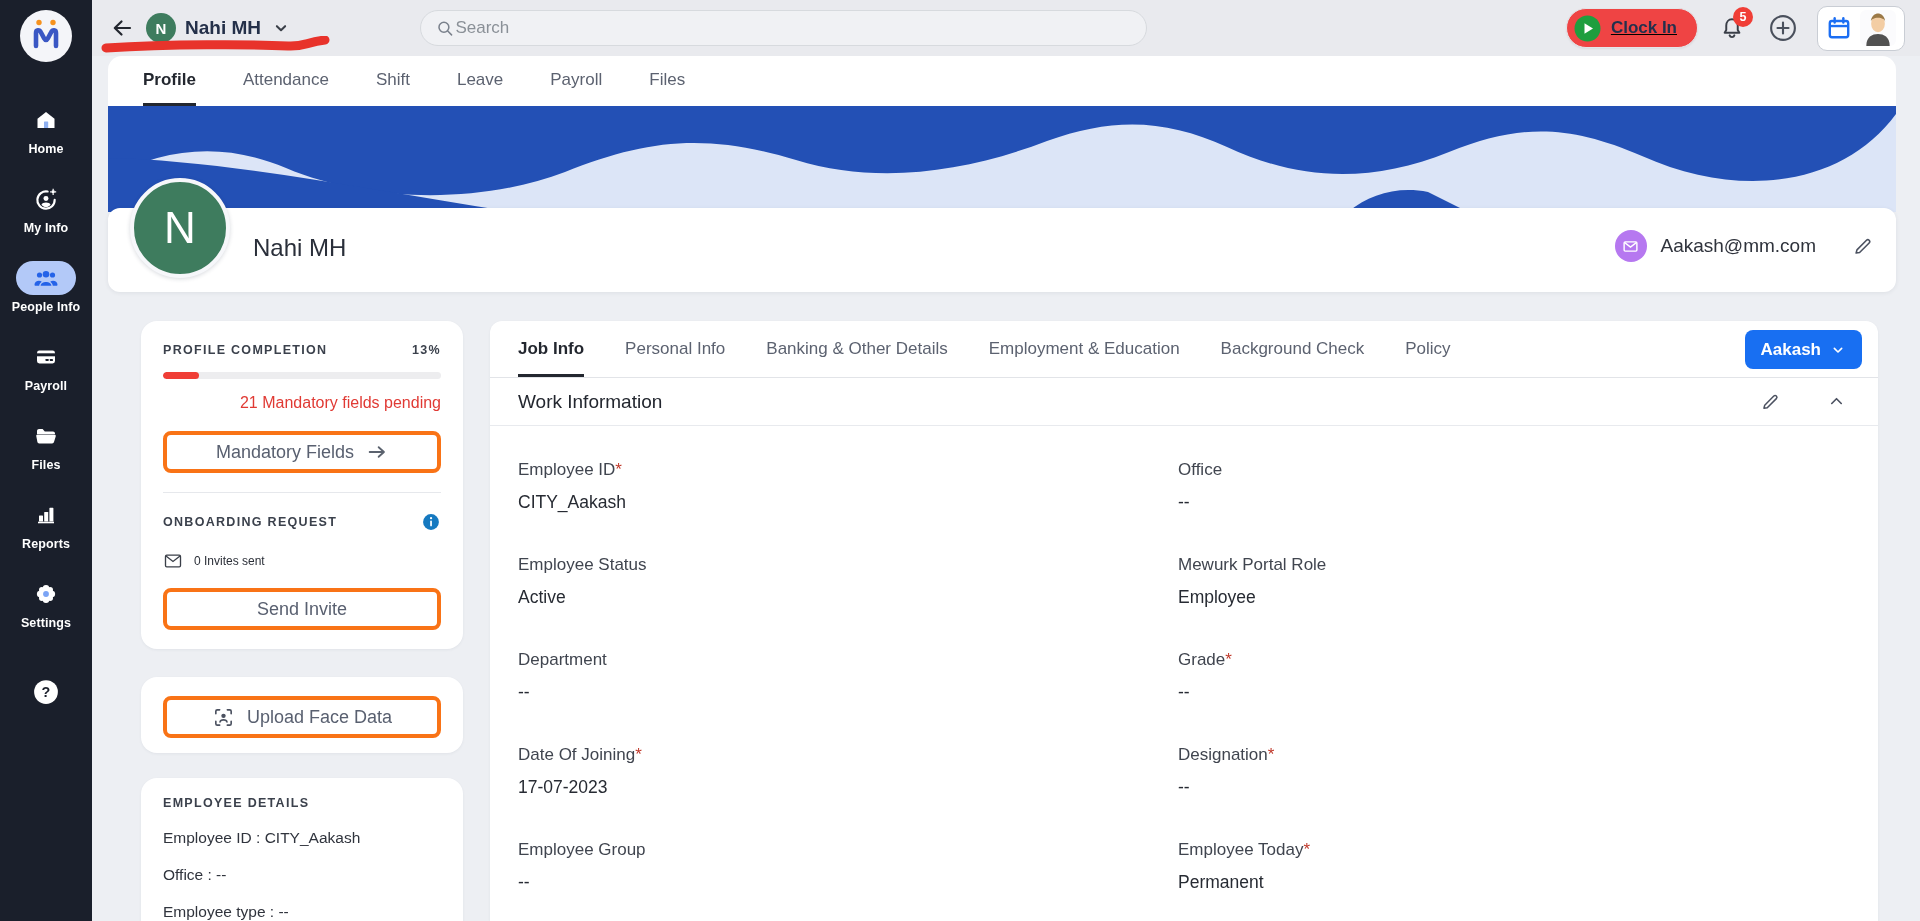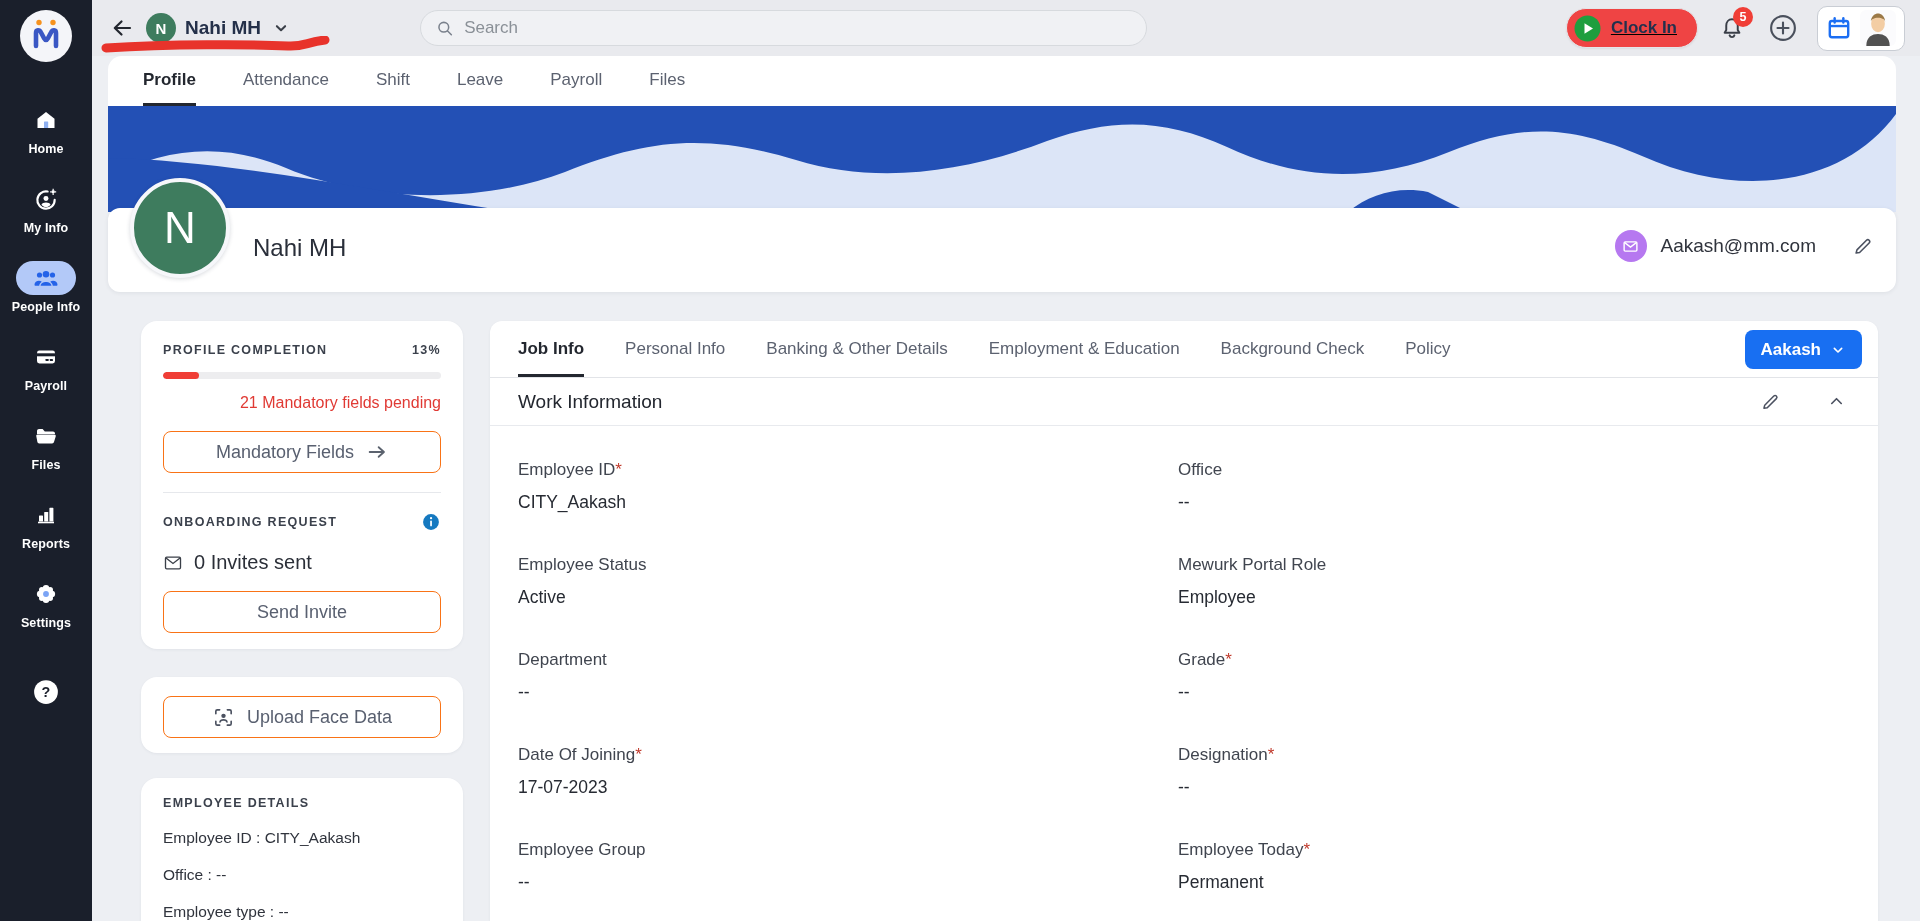--- a/index.html
+++ b/index.html
@@ -14,21 +14,21 @@
   .nav-item.active .icon-pill { background:#b3c9f8; }
   .help-item { margin-top:34px; cursor:pointer; }
 
   
   .topbar { position:absolute; left:92px; top:0; width:1828px; height:56px; background:#e9eaee; display:flex; align-items:center; z-index:30; }
   .back-btn { margin-left:14px; width:32px; height:32px; display:flex; align-items:center; justify-content:center; cursor:pointer; }
   .emp-chip { display:flex; align-items:center; gap:9px; margin-left:8px; cursor:pointer; position:relative; }
   .emp-chip-avatar { width:30px; height:30px; border-radius:50%; background:#3e7c5e; color:#fff; font-size:15px; font-weight:700; display:flex; align-items:center; justify-content:center; }
   .emp-chip-name { font-size:19px; font-weight:700; color:#243049; }
   .red-underline { position:absolute; left:8px; top:36px; pointer-events:none; }
-  .search-pill { position:absolute; left:328px; top:10px; width:727px; height:36px; background:#f0f1f4; border:1px solid #d7dade; border-radius:18px; display:flex; align-items:center; padding:0 14px; gap:9px; }
+  .search-pill { position:absolute; left:328px; top:10px; width:727px; height:36px; background:#f0f1f4; border:1px solid #d7dade; border-radius:18px; display:flex; align-items:center; padding:0 14px; }
   .search-pill input { border:none; outline:none; background:transparent; font-size:17px; color:#3c424d; width:100%; font-family:"Liberation Sans",sans-serif; }
   .search-pill input::placeholder { color:#8a9097; }
   .top-right { position:absolute; right:15px; top:0; height:56px; display:flex; align-items:center; gap:17px; }
   .clock-text { text-align:right; color:#3f4450; font-size:16px; line-height:20px; }
   .clockin-btn { height:40px; background:#ef4444; border:1px solid #e4e6ea; border-radius:20px; display:flex; align-items:center; gap:10px; padding:0 20px 0 7px; cursor:pointer; box-shadow:0 1px 2px rgba(0,0,0,.06);text-decoration:underline; }
   .clockin-label { font-size:17px; font-weight:700; color:#23304d; }
   .bell-wrap { position:relative; width:34px; height:34px; display:flex; align-items:center; justify-content:center; cursor:pointer; }
   .badge { position:absolute; top:-4px; right:-4px; min-width:20px; height:20px; border-radius:10px; background:#f03e36; color:#fff; font-size:12.5px; font-weight:700; display:flex; align-items:center; justify-content:center; padding:0 5px; }
   .plus-wrap { width:34px; height:34px; display:flex; align-items:center; justify-content:center; cursor:pointer; }
   .user-chip { width:88px; height:45px; background:#fff; border:1px solid #c9cdd4; border-radius:10px; display:flex; align-items:center; justify-content:space-evenly; cursor:pointer; }
@@ -54,23 +54,23 @@
   
   .lcard { position:absolute; left:141px; width:322px; background:#fff; border-radius:16px; box-shadow:0 1px 3px rgba(40,50,70,.06); z-index:5; }
   .lcard1 { top:321px; height:328px; padding:22px 22px 0; }
   .lcard2 { top:677px; height:76px; padding:19px 22px; }
   .lcard3 { top:778px; height:170px; padding:18px 22px; }
   .caps-row { display:flex; justify-content:space-between; align-items:center; }
   .caps { font-size:12.5px; font-weight:700; letter-spacing:1.3px; color:#3b414c; }
   .progress-track { margin-top:15px; height:7px; border-radius:4px; background:#ededef; overflow:hidden; }
   .progress-fill { height:100%; border-radius:4px; background:#f03e36; }
   .pending-text { margin-top:15px; font-size:16px; color:#e03a34;text-align:right; }
-  .ghost-btn { margin-top:19px; width:100%; height:42px; border:1px solid #f97316; border-radius:8px; background:#fff; display:flex; align-items:center; justify-content:center; gap:12px; font-size:18px; color:#596070; cursor:pointer; font-family:"Liberation Sans",sans-serif; }
+  .ghost-btn { margin-top:19px; width:100%; height:42px; border:4px solid #f97316; border-radius:8px; background:#fff; display:flex; align-items:center; justify-content:center; gap:12px; font-size:18px; color:#596070; cursor:pointer; font-family:"Liberation Sans",sans-serif; }
   .divider { margin:19px 0; border-top:1px solid #e6e8ec; }
-  .invites-row { margin-top:19px; display:flex; align-items:center; gap:11px; font-size:20px; color:#2b2f38; }
+  .invites-row { margin-top:19px; display:flex; align-items:center; gap:11px; font-size:12px; color:#2b2f38; }
   .send-btn { margin-top:17px; }
   .detail-line { margin-top:19px; font-size:15.5px; color:#30343d; }
   .detail-line:first-of-type { margin-top:21px; }
 
   
   .content-card { position:absolute; left:490px; top:321px; width:1388px; height:600px; background:#fff; border-radius:12px 12px 0 0; box-shadow:0 1px 3px rgba(40,50,70,.06); z-index:5; }
   .ctabs { height:57px; display:flex; align-items:flex-end; gap:41px; padding:0 0 0 28px; border-bottom:1px solid #e2e4e8; position:relative; }
   .ctab { font-size:17px; color:#5c6270; padding-bottom:15px; border-bottom:3px solid transparent; cursor:pointer; white-space:nowrap; }
   .ctab.active { color:#23272f; font-weight:600; border-bottom-color:#23272f; }
   .actions-btn { position:absolute; right:16px; top:9px; height:39px; padding:0 16px; background:#186ff2; border:none; border-radius:8px; color:#fff; font-size:17px; font-weight:600; display:flex; align-items:center; gap:9px; cursor:pointer; font-family:"Liberation Sans",sans-serif; }

